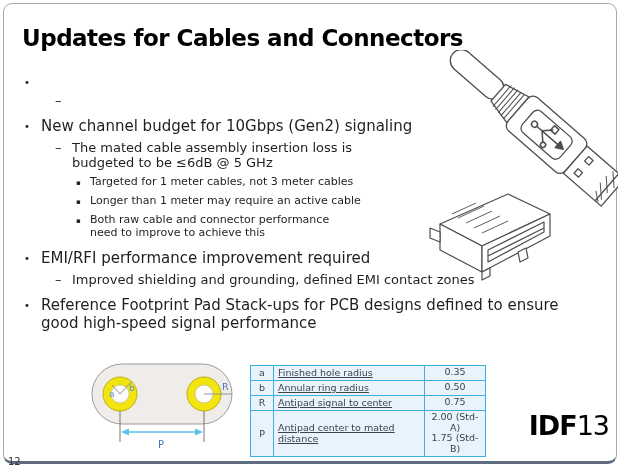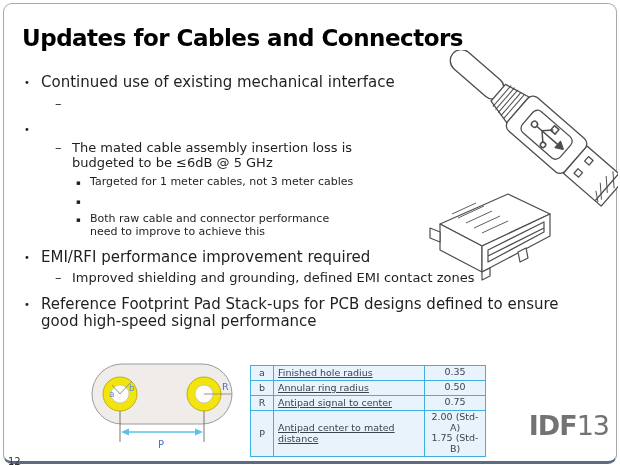--- a/index.html
+++ b/index.html
@@ -41,21 +41,21 @@
   }
   .pad-table td{
     border:1px solid #3FAFE0;background:#E8F3FB;padding:1px 4px;line-height:1.25;
   }
   .pad-table td.key{width:14px;text-align:center;}
   .pad-table td.desc{width:142px;text-align:left;text-decoration:underline;}
   .pad-table td.val{width:52px;text-align:center;white-space:pre-line;line-height:1.15;}
   
   .page-number{position:absolute;left:8px;top:456px;font-size:10px;color:#333;}
   .idf-logo{
-    position:absolute;right:11px;top:410px;font-size:27px;color:#737373;
+    position:absolute;right:11px;top:410px;font-size:27px;color:#000000;
     letter-spacing:-1px;
   }
   .idf-logo .bold{font-weight:800;}
   .idf-logo .thin{font-weight:400;}
 </style>
 </head>
 <body>
 
 <div class="canvas">
   <div class="slide-frame"></div>
@@ -110,38 +110,39 @@
       <polygon points="12,38 22,42 22,52 12,48"></polygon>
       <polygon points="64,82 72,78 72,86 64,90"></polygon>
       <polygon points="100,62 108,58 110,68 102,72"></polygon>
     </g>
   </svg>
 
   <div class="bullets">
     <ul>
       <li class="bi l1">
         <span class="marker">•</span>
-        <span class="txt">Continued use of existing mechanical interface</span>
       </li>
       <li class="bi l2">
         <span class="marker">–</span>
       </li>
       <li class="bi l1">
         <span class="marker">•</span>
+        <span class="txt">New channel budget for 10Gbps (Gen2) signaling</span>
       </li>
       <li class="bi l2">
         <span class="marker">–</span>
         <span class="txt w-insertion">The mated cable assembly insertion loss is budgeted to be ≤6dB @ 5 GHz</span>
       </li>
       <li class="bi l3">
         <span class="marker">▪</span>
         <span class="txt">Targeted for 1 meter cables, not 3 meter cables</span>
       </li>
       <li class="bi l3">
         <span class="marker">▪</span>
+        <span class="txt">Longer than 1 meter may require an active cable</span>
       </li>
       <li class="bi l3">
         <span class="marker">▪</span>
         <span class="txt w-both">Both raw cable and connector performance need to improve to achieve this</span>
       </li>
       <li class="bi l1">
         <span class="marker">•</span>
         <span class="txt">EMI/RFI performance improvement required</span>
       </li>
       <li class="bi l2">

